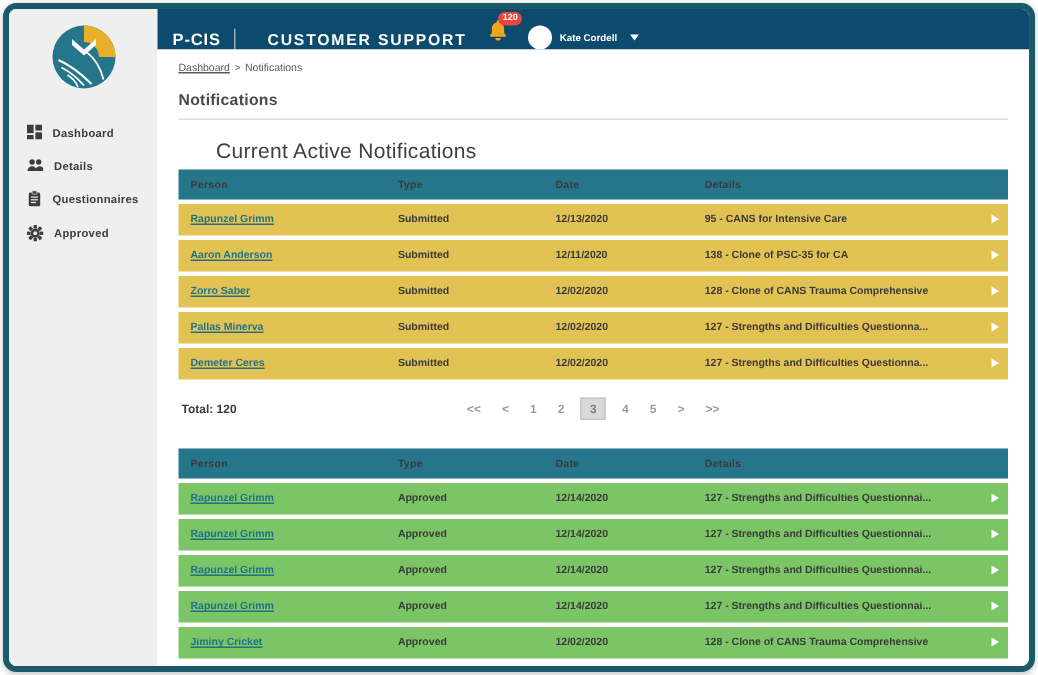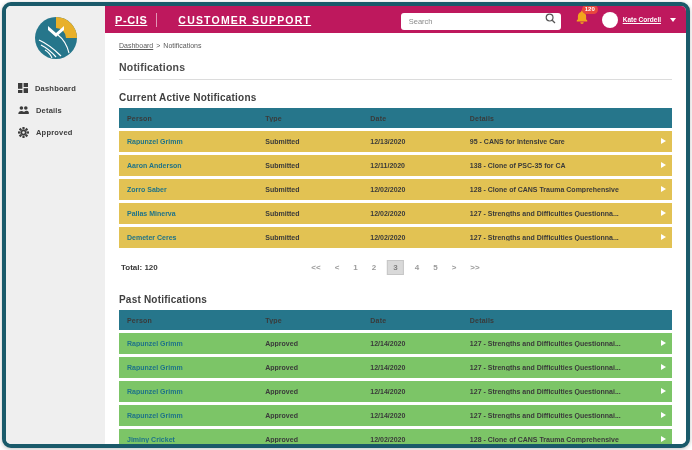--- a/index.html
+++ b/index.html
@@ -11,21 +11,21 @@
   }
   
   .sidebar { width:99px; background:#efefef; flex:0 0 99px; display:flex; flex-direction:column; }
   .logo-wrap { display:flex; justify-content:center; padding:9px 0 6px; }
   .nav { margin-top:10px; }
   .nav-item { display:flex; align-items:center; gap:7px; padding:6px 4px 6px 12px; cursor:pointer; }
   .nav-item svg { flex:0 0 auto; }
   .nav-label { font-size:7.5px; font-weight:bold; color:#3c3c3c; letter-spacing:.2px; }
   
   .rightcol { flex:1; display:flex; flex-direction:column; min-width:0; }
-  .topbar { height:27px; background:#be185d; display:flex; align-items:center; padding:0 10px; color:#fff; flex:0 0 27px;text-decoration:underline; }
+  .topbar { height:27px; background:#0c4a6e; display:flex; align-items:flex-end; padding:0 10px; color:#fff; flex:0 0 27px; }
   .brand { font-size:11px; font-weight:bold; letter-spacing:.6px; }
   .topbar-divider { width:1px; height:14px; background:rgba(255,255,255,.55); margin:0 9px; }
   .topbar-title { font-size:10.5px; font-weight:bold; letter-spacing:1.2px;margin-left:12px; }
   .searchbox { margin-left:auto; position:relative; width:160px; }
   .searchbox input {
     width:100%; height:17px; border:none; border-radius:3px; font-size:7.5px;
     padding:0 20px 0 8px; color:#333; outline:none; font-family:"Liberation Sans", sans-serif;
   }
   .searchbox input::placeholder { color:#8a8a8a; }
   .search-ico { position:absolute; right:5px; top:3px; }
@@ -38,21 +38,21 @@
   .username { font-size:6.5px; font-weight:bold; margin-left:5px; white-space:nowrap; }
   .caret { width:0; height:0; border-left:3px solid transparent; border-right:3px solid transparent; border-top:4px solid #fff; margin-left:9px; }
   .user-menu { display:flex; align-items:center; cursor:pointer; }
   
   .main { flex:1; background:#fff; padding:9px 14px 0 14px; overflow:hidden; }
   .breadcrumb { font-size:7px; color:#5a5a5a; margin-bottom:12px; }
   .breadcrumb a { color:#5a5a5a; text-decoration:underline; cursor:pointer; }
   .crumb-sep { margin:0 3px; }
   .page-title { font-size:10.5px; font-weight:bold; color:#4a4a4a; letter-spacing:.2px; }
   .title-rule { border:none; border-top:1px solid #dcdcdc; margin:6px 0 12px; }
-  .section-title { font-size:10px; font-weight:bold; color:#3f3f3f; margin-bottom:5px; letter-spacing:.2px; }
+  .section-title { font-size:14px; font-weight:normal; color:#3f3f3f; margin-bottom:5px; letter-spacing:.2px;margin-left:25px; }
   .ntable { width:100%; }
   .trow { display:grid; grid-template-columns:25% 19% 18% 38%; align-items:center; }
   .thead { background:#26768b; color:#fff; height:20px; }
   .thead .cell { font-size:7px; font-weight:bold; letter-spacing:.2px; }
   .cell { padding-left:8px; font-size:7px; font-weight:bold; color:#3a3a3a; white-space:nowrap; overflow:hidden; }
   .drow { height:21px; margin-top:3px; position:relative; cursor:pointer; }
   .row-yellow { background:#e2c253; }
   .row-green  { background:#7cc567; }
   .person-link { color:#1f7388; text-decoration:underline; cursor:pointer; }
   .row-arrow { position:absolute; right:6px; top:7px; width:0; height:0;
@@ -96,20 +96,30 @@
         <div class="nav-item">
           <svg width="11" height="10" viewBox="0 0 11 10" fill="#3c3c3c">
             <circle cx="3.4" cy="3" r="1.8"></circle>
               <circle cx="7.8" cy="3" r="1.8"></circle>
             <path d="M0.3 9 a3.1 3.1 0 0 1 6.2 0 z"></path>
               <path d="M5.4 9 a3.1 3.1 0 0 1 5.4 -2.1 l0 2.1 z"></path>
           </svg>
           <span class="nav-label">Details</span>
         </div>
         <div class="nav-item">
+          <svg width="10" height="11" viewBox="0 0 10 11">
+            <rect x="1.2" y="1.3" width="7.6" height="9.2" rx="1" fill="#3c3c3c"></rect>
+            <rect x="3.4" y="0.2" width="3.2" height="2.2" rx="0.6" fill="#3c3c3c" stroke="#efefef" stroke-width="0.5"></rect>
+            <rect x="2.6" y="4" width="4.8" height="0.8" fill="#efefef"></rect>
+            <rect x="2.6" y="5.8" width="4.8" height="0.8" fill="#efefef"></rect>
+            <rect x="2.6" y="7.6" width="3.4" height="0.8" fill="#efefef"></rect>
+          </svg>
+          <span class="nav-label">Questionnaires</span>
+        </div>
+        <div class="nav-item">
           <svg width="11" height="11" viewBox="0 0 11 11">
             <g fill="#3c3c3c">
               <rect x="4.4" y="0" width="2.2" height="2.4"></rect>
                 <rect x="4.4" y="8.6" width="2.2" height="2.4"></rect>
               <rect x="0" y="4.4" width="2.4" height="2.2"></rect>
                 <rect x="8.6" y="4.4" width="2.4" height="2.2"></rect>
               <g transform="rotate(45 5.5 5.5)">
                 <rect x="4.4" y="0" width="2.2" height="2.4"></rect>
                   <rect x="4.4" y="8.6" width="2.2" height="2.4"></rect>
                 <rect x="0" y="4.4" width="2.4" height="2.2"></rect>
@@ -122,27 +132,20 @@
           <span class="nav-label">Approved</span>
         </div>
       </nav>
     </aside>
 
     <div class="rightcol">
       <header class="topbar">
         <span class="brand">P-CIS</span>
         <span class="topbar-divider"></span>
         <span class="topbar-title">CUSTOMER SUPPORT</span>
-        <div class="searchbox">
-          <input type="text" placeholder="Search" style="">
-          <svg class="search-ico" width="11" height="11" viewBox="0 0 11 11">
-            <circle cx="4.6" cy="4.6" r="3.4" fill="none" stroke="#555" stroke-width="1.2"></circle>
-            <line x1="7.2" y1="7.2" x2="10" y2="10" stroke="#555" stroke-width="1.3"></line>
-          </svg>
-        </div>
         <div class="bell-wrap">
           <svg width="14" height="15" viewBox="0 0 16 16">
             <path fill="#f2a51d" d="M8 15.5a2 2 0 0 0 2-2H6a2 2 0 0 0 2 2zm6-4.2l-1.3-1.4V6.4C12.7 4 11.1 2.1 9 1.7V1a1 1 0 1 0-2 0v.7C4.9 2.1 3.3 4 3.3 6.4v3.5L2 11.3v1.2h12v-1.2z"></path>
           </svg>
           <span class="badge">120</span>
         </div>
         <div class="user-menu">
           <span class="avatar"></span>
           <span class="username">Kate Cordell</span>
           <span class="caret"></span>
@@ -211,21 +214,20 @@
               <span class="pg active">3</span>
               <span class="pg">4</span>
               <span class="pg">5</span>
               <span class="pg">&gt;</span>
               <span class="pg">&gt;&gt;</span>
             </div>
           </div>
         </section>
 
         <section class="section past">
-          <div class="section-title">Past Notifications</div>
           <div class="ntable">
             <div class="trow thead">
               <div class="cell">Person</div>
               <div class="cell">Type</div>
               <div class="cell">Date</div>
               <div class="cell">Details</div>
             </div>
             <div class="trow drow row-green">
               <div class="cell"><a class="person-link">Rapunzel Grimm</a></div>
               <div class="cell">Approved</div>

